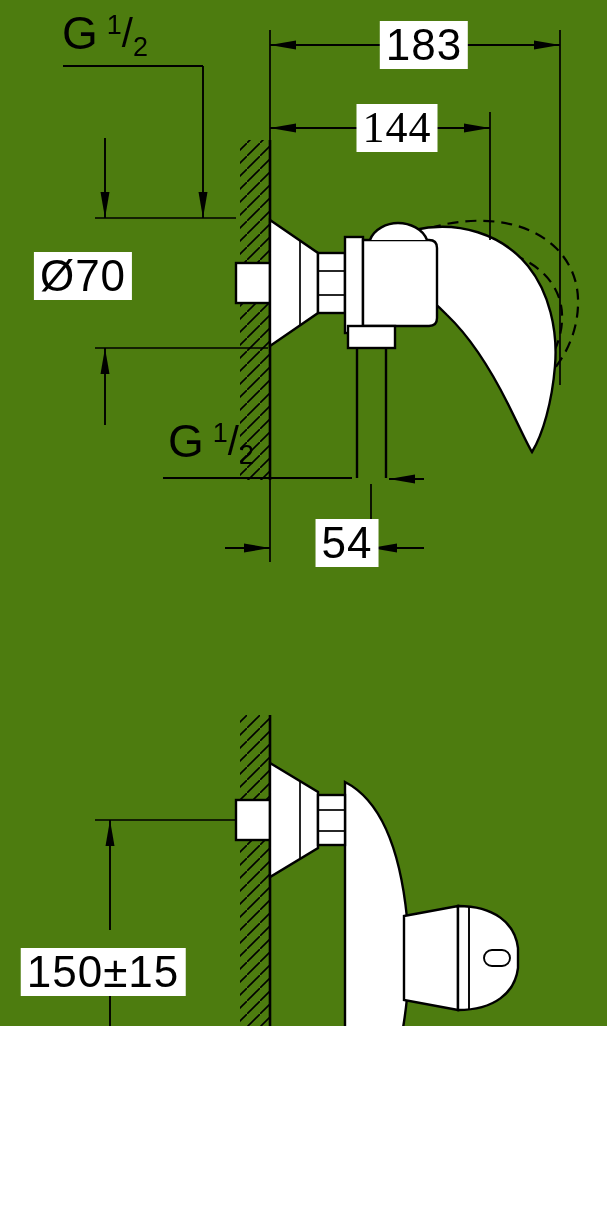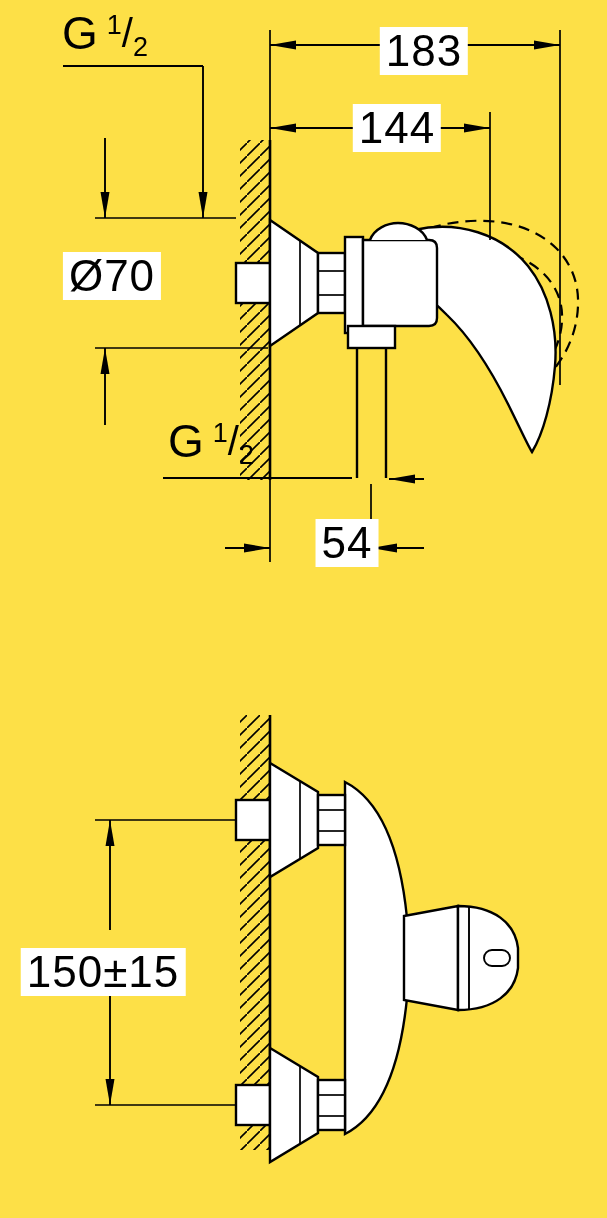--- a/index.html
+++ b/index.html
@@ -1,19 +1,19 @@
 <!DOCTYPE html>
 <html><head>
 <meta charset="utf-8">
 <style>
   html,body{margin:0;padding:0;background:#fff;}
   .canvas{
     position:relative;
-    width:607px;height:1218px;
-    background:#fde047;
+    width:607px;height:1026px;
+    background:#4d7c0f;
     font-family:"Liberation Sans", sans-serif;
     color:#000;
     overflow:hidden;
   }
   .canvas svg{position:absolute;left:0;top:0;}
   .dim-label{
     position:absolute;
     transform:translate(-50%,-50%);
     font-size:44px;
     line-height:1;
@@ -136,25 +136,25 @@
       <line x1="95" y1="1105" x2="236" y2="1105" stroke-width="1.7"></line>
       <line x1="110" y1="930" x2="110" y2="820" stroke-width="1.9" marker-end="url(#arr)"></line>
       <line x1="110" y1="985" x2="110" y2="1105" stroke-width="1.9" marker-end="url(#arr)"></line>
     </g>
   </svg>
 
   <div class="thread-label" style="left:62px; top:10px;">
     <span>G</span><span class="frac"><span class="num">1</span><span class="sep">/</span><span class="den">2</span></span>
   </div>
 
-  <div class="dim-label" style="left:424px; top:45px;margin-top:6px;">183</div>
+  <div class="dim-label" style="left:424px; top:45px;">183</div>
 
-  <div class="dim-label" style="left:397px; top:128px;">144</div>
+  <div class="dim-label" style="left:397px; top:128px;font-family:Liberation Serif, serif;">144</div>
 
-  <div class="dim-label" style="left:112px; top:276px;text-align:center;">Ø70</div>
+  <div class="dim-label" style="left:83px; top:276px;text-align:center;">Ø70</div>
 
   <div class="thread-label" style="left:168px; top:418px;">
     <span>G</span><span class="frac"><span class="num">1</span><span class="sep">/</span><span class="den">2</span></span>
   </div>
 
   <div class="dim-label" style="left:315px; top:543px;margin-left:32px;">54</div>
 
   <div class="dim-label" style="left:103px; top:972px;">150±15</div>
 
 </div>

